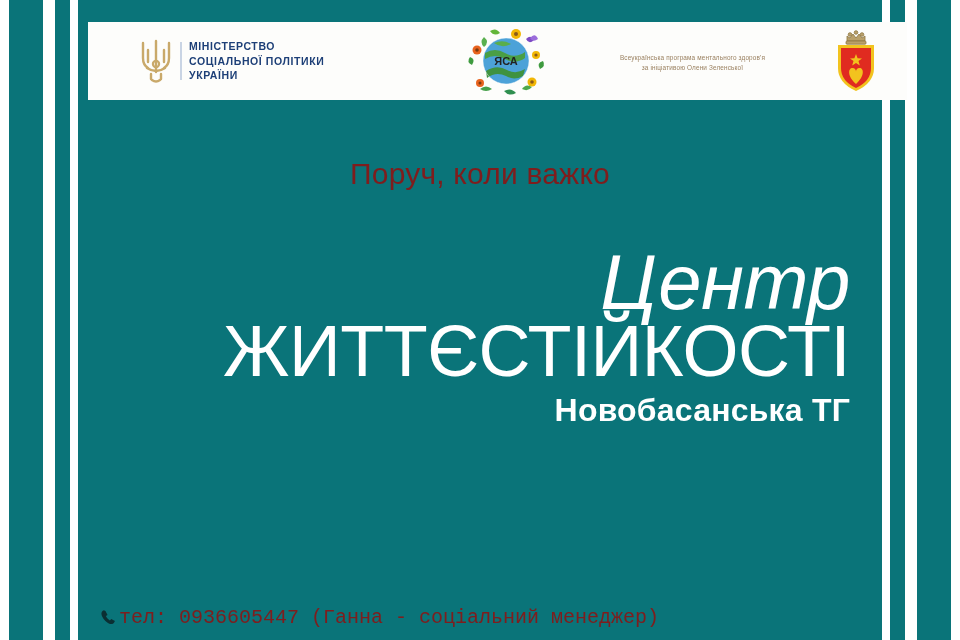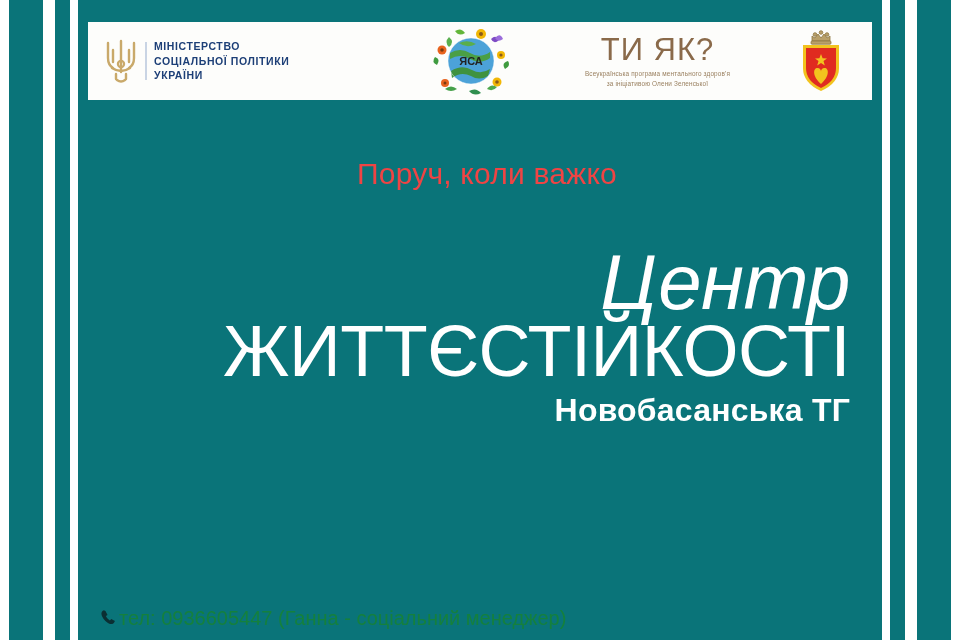--- a/index.html
+++ b/index.html
@@ -48,20 +48,21 @@
   
   .logo-bar {
     position: absolute;
     left: 88px;
     top: 22px;
     width: 784px;
     height: 78px;
     background: #fdfdfb;
     display: flex;
     align-items: center;
+    padding-left: 35px;
   }
 
   .logo-slot {
     display: flex;
     align-items: center;
     justify-content: center;
     height: 78px;
   }
   .slot-ministry { width: 300px; padding-left: 16px; justify-content: flex-start; }
   .slot-yasa     { width: 150px; }
@@ -112,25 +113,25 @@
     letter-spacing: 0.15px;
     white-space: nowrap;
   }
 
   
   .coa { width: 54px; height: 66px; }
 
   
   .tagline {
     position: absolute;
-    left: 95px;
+    left: 88px;
     top: 157px;
     width: 784px;
     text-align: center;
-    color: #ef4444;
+    color: #7f1d1d;
     font-size: 30px;
     font-weight: normal;
     letter-spacing: 0.2px;
   }
   .title-wrap {
     position: absolute;
     left: 130px;
     top: 245px;
     width: 720px;
     text-align: right;
@@ -156,21 +157,22 @@
     font-weight: bold;
     margin-top: 6px;
     letter-spacing: 0.2px;
   }
 
   
   .contacts {
     position: absolute;
     left: 98px;
     bottom: 8px;
-    color: #15803d;
+    color: #7f1d1d;
+    font-family: Liberation Mono, monospace;
   }
   .contact-row {
     display: flex;
     align-items: center;
     gap: 1px;
     font-size: 20px;
     line-height: 1.42;
     white-space: nowrap;
   }
   .contact-icon {
@@ -257,23 +259,20 @@
           <path d="M30 18 q9 -4 17 1 q-9 5 -17 -1Z" fill="#5aae4c"></path>
           <circle cx="42" cy="36" r="23" fill="none" stroke="#ffffff" stroke-width="1" opacity="0.45"></circle>
 
           <text x="42" y="40" text-anchor="middle" font-family="Liberation Sans, sans-serif" font-size="11" font-weight="bold" fill="#222222">ЯСА</text>
         </svg>
       </span>
     </div>
 
     <div class="logo-slot slot-tyyak">
       <div class="tyyak">
-        <div class="tyyak-main">
-          <span>ТИ ЯК</span><span>?</span>
-        </div>
         <div class="tyyak-sub">
           <div>Всеукраїнська програма ментального здоров'я</div>
           <div>за ініціативою Олени Зеленської</div>
         </div>
       </div>
     </div>
 
     <div class="logo-slot slot-coa">
       <span class="coa">
         <svg viewBox="0 0 54 66" width="54" height="66" aria-hidden="true">

